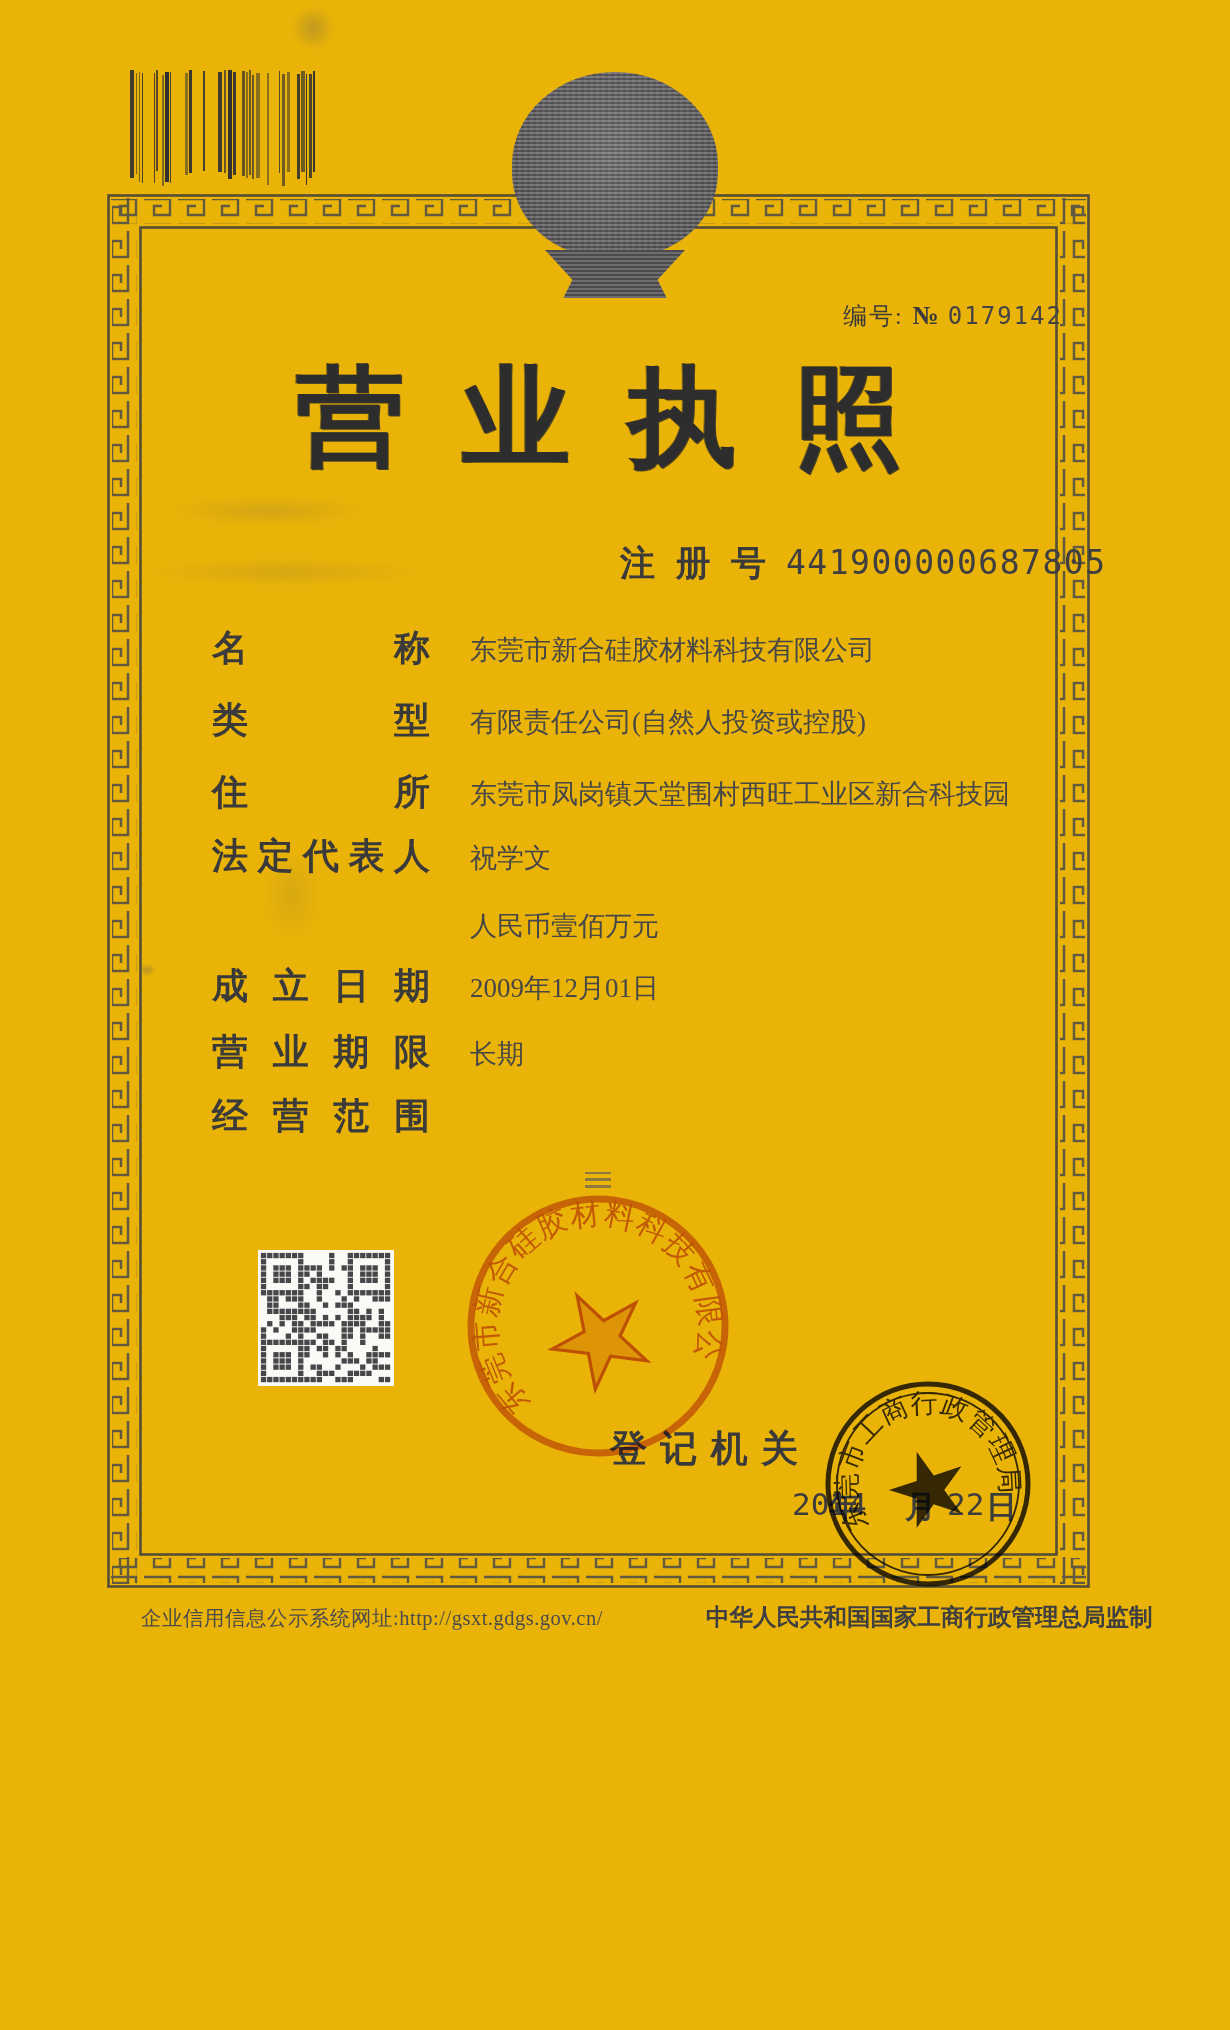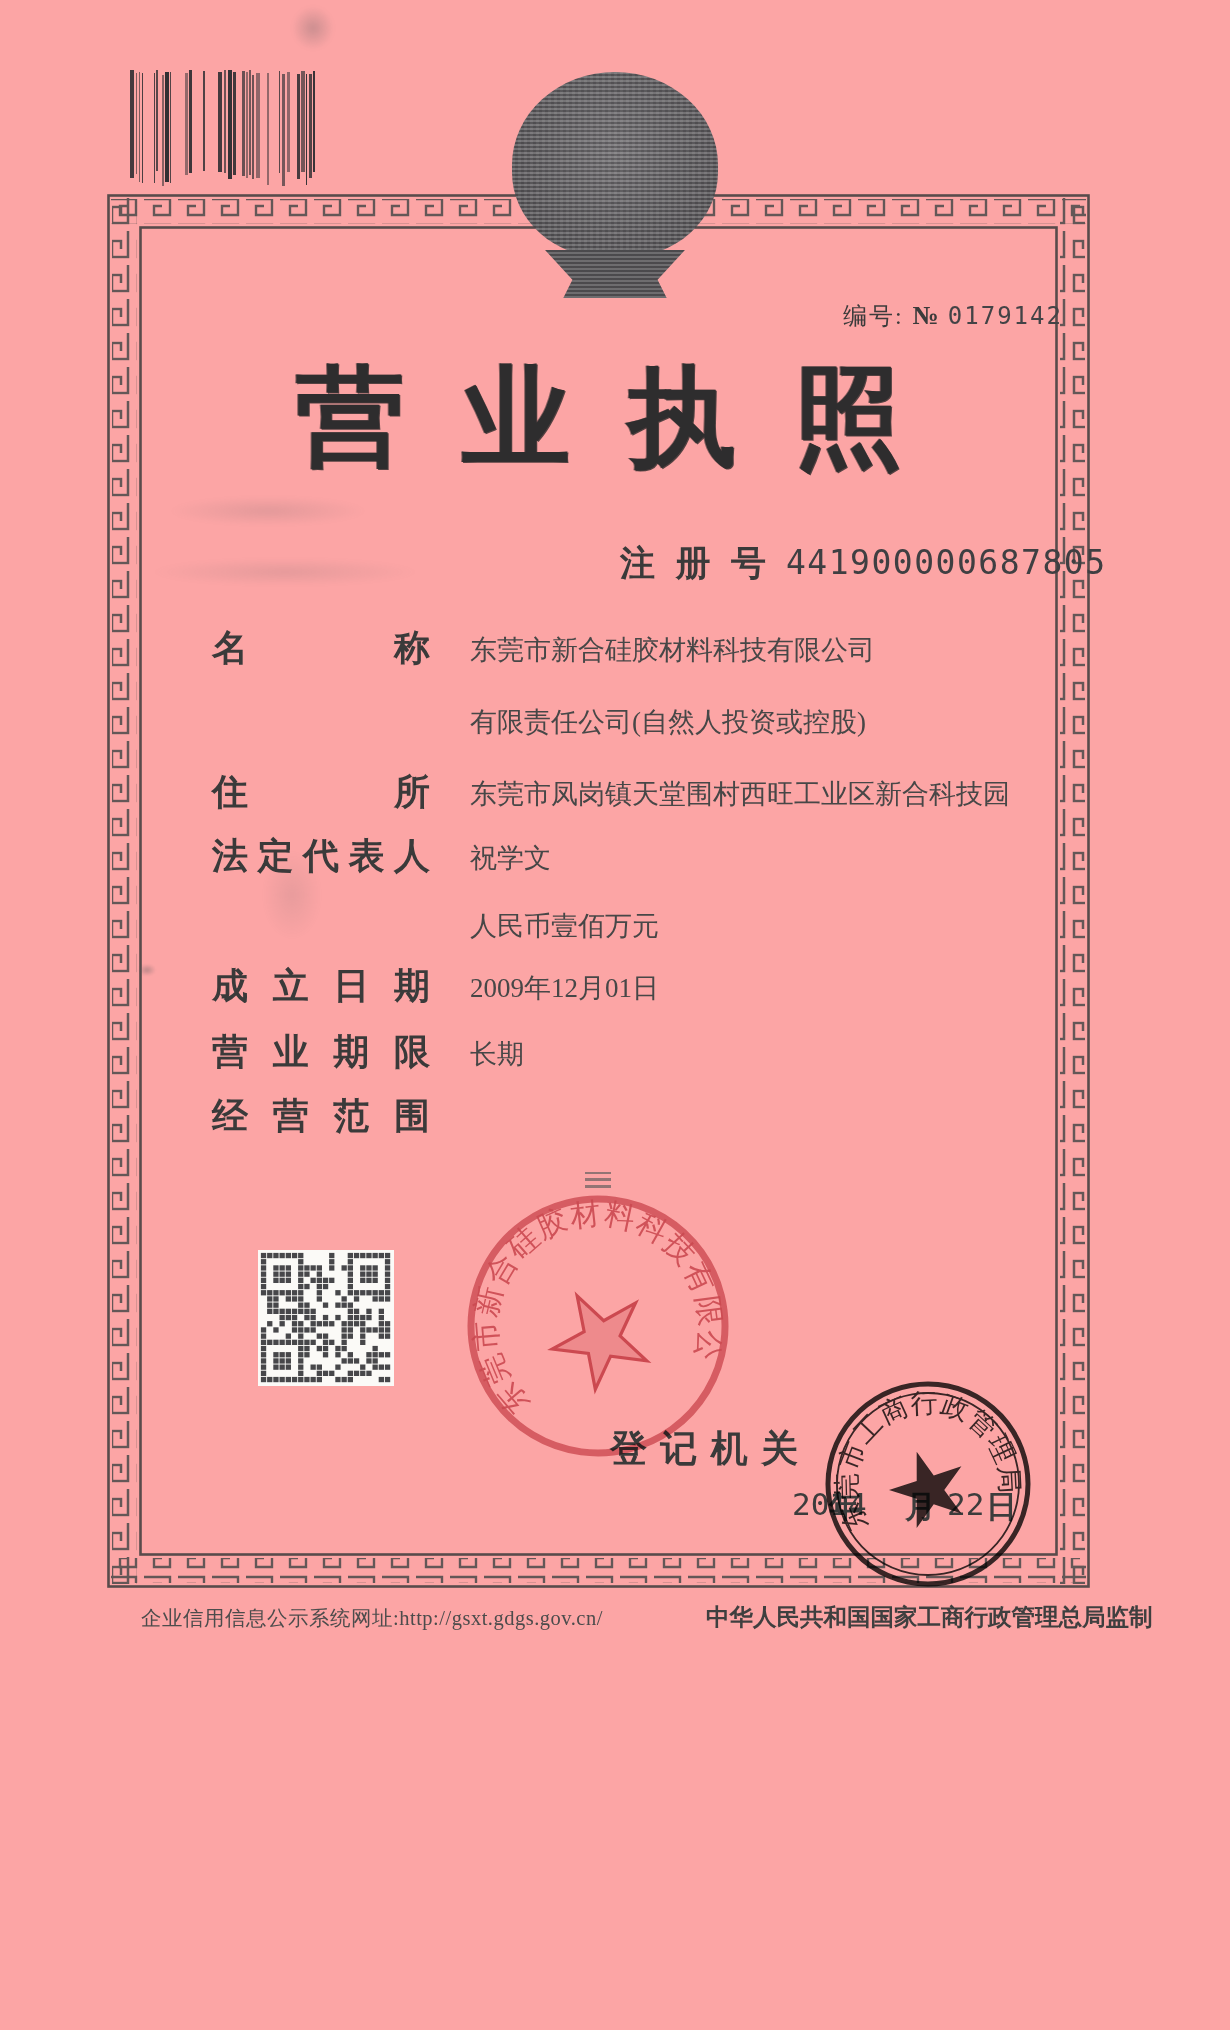--- a/index.html
+++ b/index.html
@@ -1,18 +1,18 @@
 <!DOCTYPE html>
 <html><head>
 <meta charset="utf-8">
 <style>
   html,body{margin:0;padding:0;background:#e8e7e4;}
   .scan{
     position:relative;width:1230px;height:2030px;margin:0 auto;
-    background:#fca5a5;overflow:hidden;
+    background:#eab308;overflow:hidden;
     font-family:"Liberation Serif",serif;color:#3c3c3c;
   }
   .abs{position:absolute;}
   
   .barcode{left:128px;top:70px;width:192px;height:116px;}
   .emblem{left:512px;top:72px;width:206px;height:232px;z-index:3;filter:blur(.5px);}
   .emblem-circle{
     width:206px;height:186px;border-radius:50% 50% 46% 46%;
     background:
       repeating-linear-gradient(0deg, rgba(255,255,255,.16) 0 2px, rgba(20,20,22,.14) 2px 4px),
@@ -148,20 +148,21 @@
   </div>
 
   <div class="abs title">营业执照</div>
 
   <div class="jlabel regno-label">注册号</div>
   <div class="abs regno-number">441900000687805</div>
 
   <div class="jlabel flabel" style="top:624px">名称</div>
   <div class="fvalue" style="top:632px">东莞市新合硅胶材料科技有限公司</div>
 
+  <div class="jlabel flabel" style="top:696px">类型</div>
   <div class="fvalue" style="top:704px">有限责任公司(自然人投资或控股)</div>
 
   <div class="jlabel flabel" style="top:768px">住所</div>
   <div class="fvalue" style="top:776px">东莞市凤岗镇天堂围村西旺工业区新合科技园</div>
 
   <div class="jlabel flabel" style="top:832px">法定代表人</div>
   <div class="fvalue" style="top:840px">祝学文</div>
 
   <div class="fvalue" style="top:908px">人民币壹佰万元</div>
 

